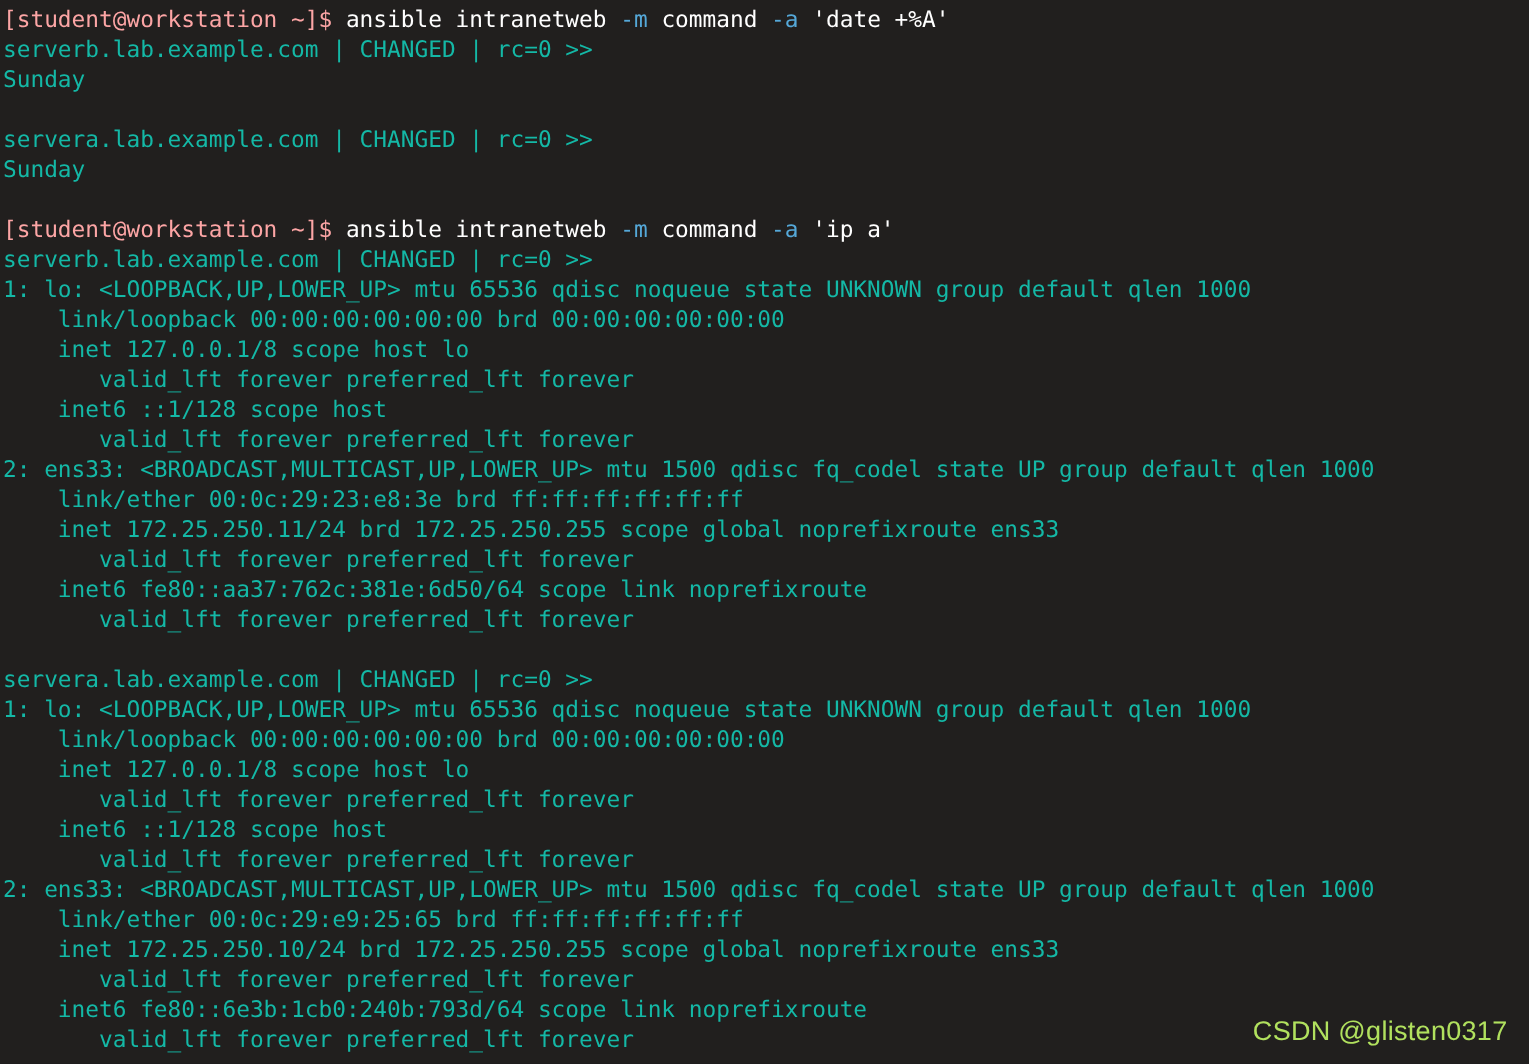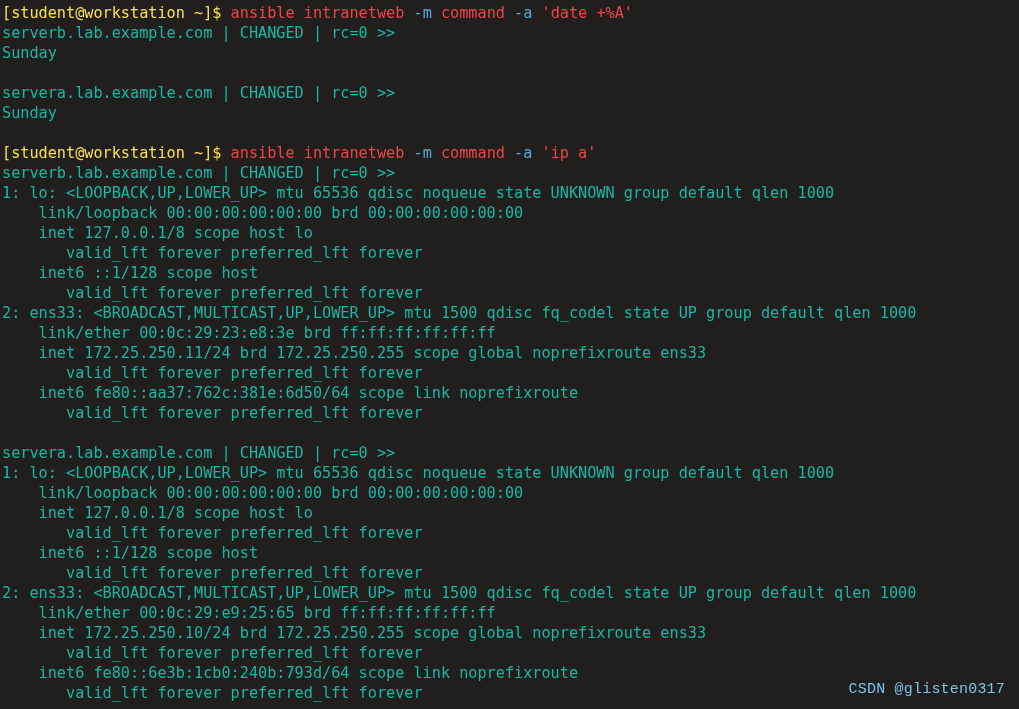--- a/index.html
+++ b/index.html
@@ -31,31 +31,31 @@
     font-size: 15.2px;
     line-height: 20px;
     letter-spacing: 0px;
     white-space: pre;
     -webkit-font-smoothing: antialiased;
   }
   .line {
     height: 20px;
     white-space: pre;
   }
-  .c-prompt  { color: #fde047; }
-  .c-cmd     { color: #ef4444; }
+  .c-prompt  { color: #fca5a5; }
+  .c-cmd     { color: #ffffff; }
   .c-flag    { color: #55a8d8; }
   .c-out     { color: #14b8a6; }
   #watermark {
     position: absolute;
     right: 14px;
     bottom: 11px;
-    color: #7dd3fc;
-    font-family: Liberation Mono, monospace;
-    font-size: 15px;
+    color: #bef264;
+    font-family: Liberation Sans, sans-serif;
+    font-size: 18px;
     letter-spacing: 0.2px;
     opacity: 0.92;
   }
 </style>
 </head>
 <body>
 
 <div id="terminal" style="background: rgb(33, 31, 30);">
   <div id="screen"><div class="line"><span class="c-prompt">[student@workstation ~]$</span><span class="c-cmd"> ansible intranetweb </span><span class="c-flag">-m</span><span class="c-cmd"> command </span><span class="c-flag">-a</span><span class="c-cmd"> 'date +%A'</span></div><div class="line"><span class="c-out">serverb.lab.example.com | CHANGED | rc=0 &gt;&gt;</span></div><div class="line"><span class="c-out">Sunday</span></div><div class="line">&nbsp;</div><div class="line"><span class="c-out">servera.lab.example.com | CHANGED | rc=0 &gt;&gt;</span></div><div class="line"><span class="c-out">Sunday</span></div><div class="line">&nbsp;</div><div class="line"><span class="c-prompt">[student@workstation ~]$</span><span class="c-cmd"> ansible intranetweb </span><span class="c-flag">-m</span><span class="c-cmd"> command </span><span class="c-flag">-a</span><span class="c-cmd"> 'ip a'</span></div><div class="line"><span class="c-out">serverb.lab.example.com | CHANGED | rc=0 &gt;&gt;</span></div><div class="line"><span class="c-out">1: lo: &lt;LOOPBACK,UP,LOWER_UP&gt; mtu 65536 qdisc noqueue state UNKNOWN group default qlen 1000</span></div><div class="line"><span class="c-out">    link/loopback 00:00:00:00:00:00 brd 00:00:00:00:00:00</span></div><div class="line"><span class="c-out">    inet 127.0.0.1/8 scope host lo</span></div><div class="line"><span class="c-out">       valid_lft forever preferred_lft forever</span></div><div class="line"><span class="c-out">    inet6 ::1/128 scope host</span></div><div class="line"><span class="c-out">       valid_lft forever preferred_lft forever</span></div><div class="line"><span class="c-out">2: ens33: &lt;BROADCAST,MULTICAST,UP,LOWER_UP&gt; mtu 1500 qdisc fq_codel state UP group default qlen 1000</span></div><div class="line"><span class="c-out">    link/ether 00:0c:29:23:e8:3e brd ff:ff:ff:ff:ff:ff</span></div><div class="line"><span class="c-out">    inet 172.25.250.11/24 brd 172.25.250.255 scope global noprefixroute ens33</span></div><div class="line"><span class="c-out">       valid_lft forever preferred_lft forever</span></div><div class="line"><span class="c-out">    inet6 fe80::aa37:762c:381e:6d50/64 scope link noprefixroute</span></div><div class="line"><span class="c-out">       valid_lft forever preferred_lft forever</span></div><div class="line">&nbsp;</div><div class="line"><span class="c-out">servera.lab.example.com | CHANGED | rc=0 &gt;&gt;</span></div><div class="line"><span class="c-out">1: lo: &lt;LOOPBACK,UP,LOWER_UP&gt; mtu 65536 qdisc noqueue state UNKNOWN group default qlen 1000</span></div><div class="line"><span class="c-out">    link/loopback 00:00:00:00:00:00 brd 00:00:00:00:00:00</span></div><div class="line"><span class="c-out">    inet 127.0.0.1/8 scope host lo</span></div><div class="line"><span class="c-out">       valid_lft forever preferred_lft forever</span></div><div class="line"><span class="c-out">    inet6 ::1/128 scope host</span></div><div class="line"><span class="c-out">       valid_lft forever preferred_lft forever</span></div><div class="line"><span class="c-out">2: ens33: &lt;BROADCAST,MULTICAST,UP,LOWER_UP&gt; mtu 1500 qdisc fq_codel state UP group default qlen 1000</span></div><div class="line"><span class="c-out">    link/ether 00:0c:29:e9:25:65 brd ff:ff:ff:ff:ff:ff</span></div><div class="line"><span class="c-out">    inet 172.25.250.10/24 brd 172.25.250.255 scope global noprefixroute ens33</span></div><div class="line"><span class="c-out">       valid_lft forever preferred_lft forever</span></div><div class="line"><span class="c-out">    inet6 fe80::6e3b:1cb0:240b:793d/64 scope link noprefixroute</span></div><div class="line"><span class="c-out">       valid_lft forever preferred_lft forever</span></div></div>
   <div id="watermark">CSDN @glisten0317</div>

